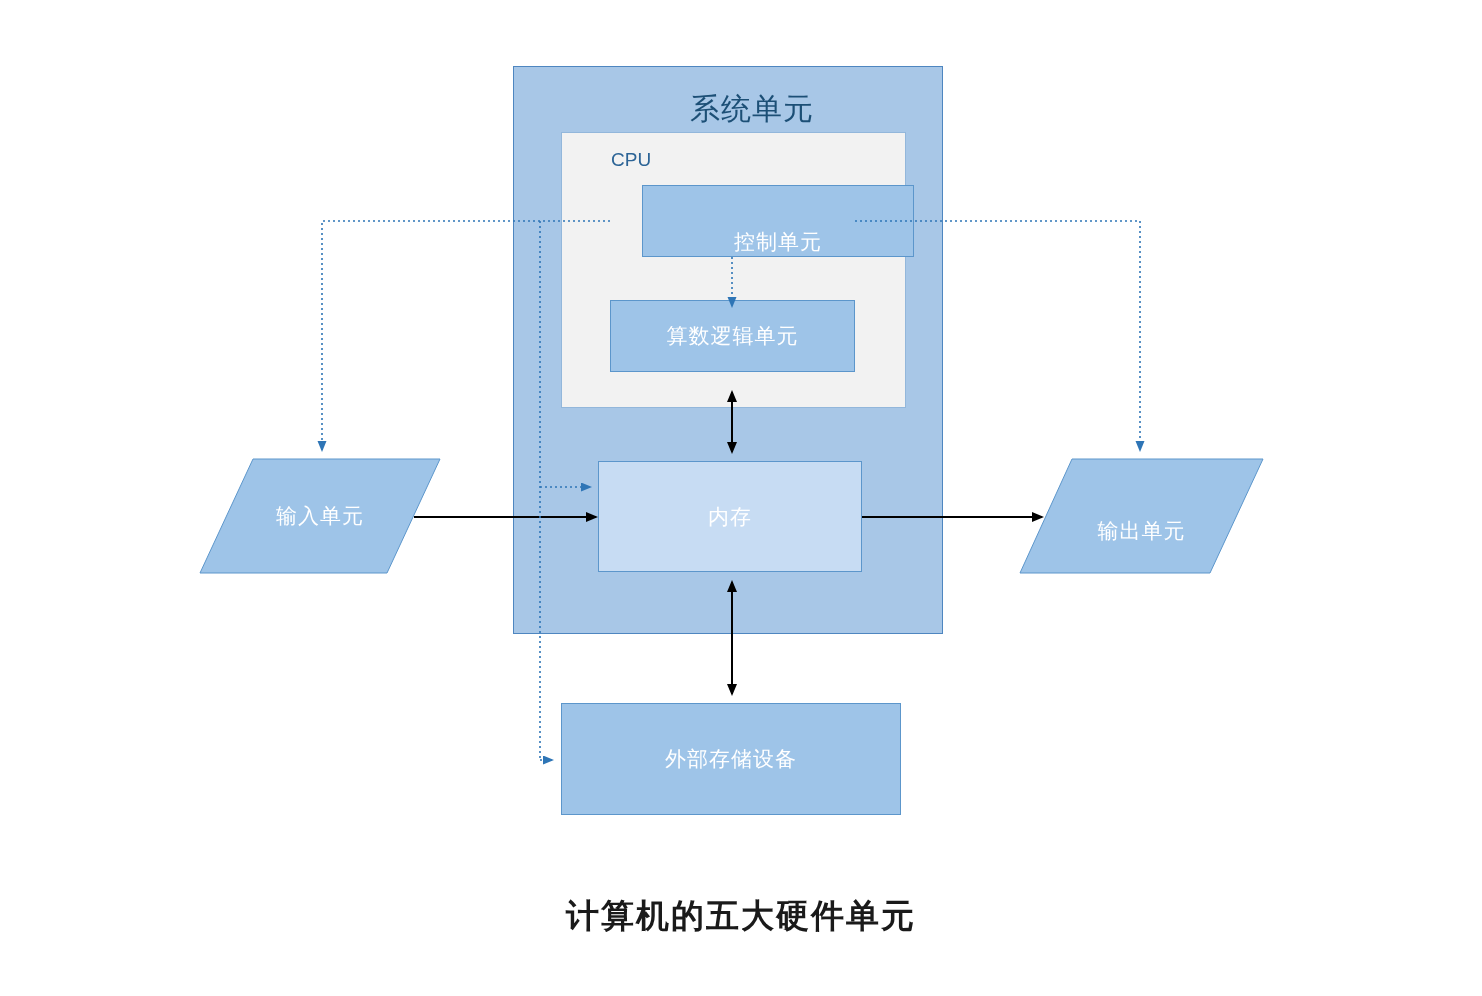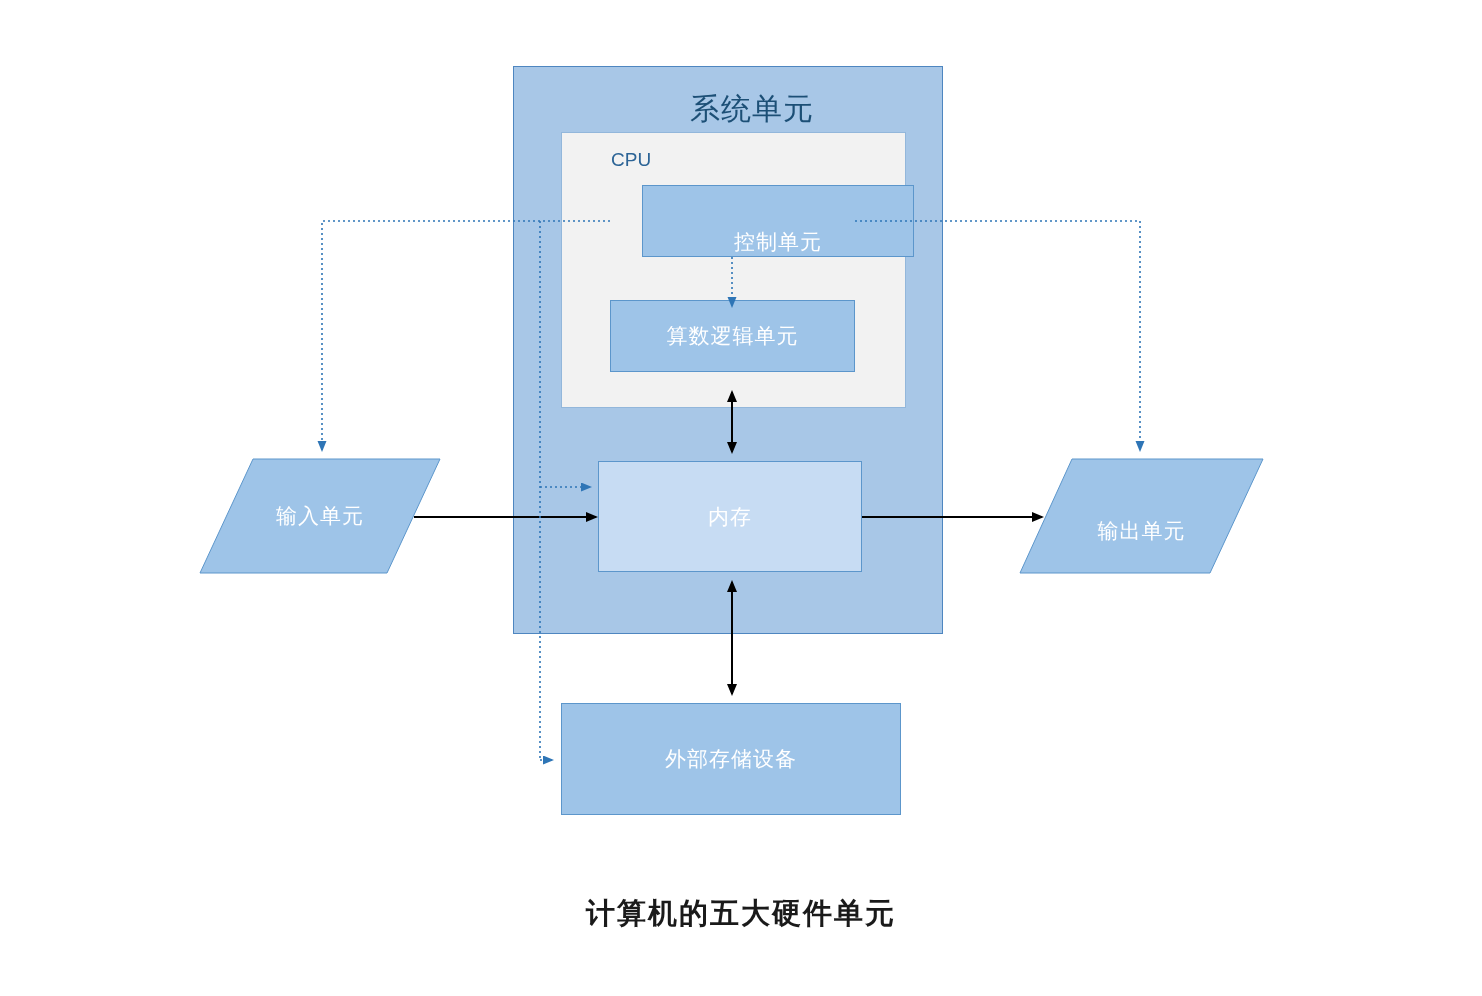--- a/index.html
+++ b/index.html
@@ -105,21 +105,21 @@
     font-size:21px;
     letter-spacing:1px;
     z-index:6;
   }
   .input-label{ left:200px; top:459px; width:240px; height:114px; }
   .output-label{ left:1020px; top:459px; width:243px; height:144px;justify-content:center; }
   .caption{
     position:absolute;
     top:894px; left:0; width:100%;
     text-align:center;
-    font-size:29px;
+    font-size:33px;
     font-weight:600;
     color:var(--caption-text);
     letter-spacing:2px;
     z-index:6;
   }
 </style>
 </head>
 <body>
 
 <div class="canvas">

